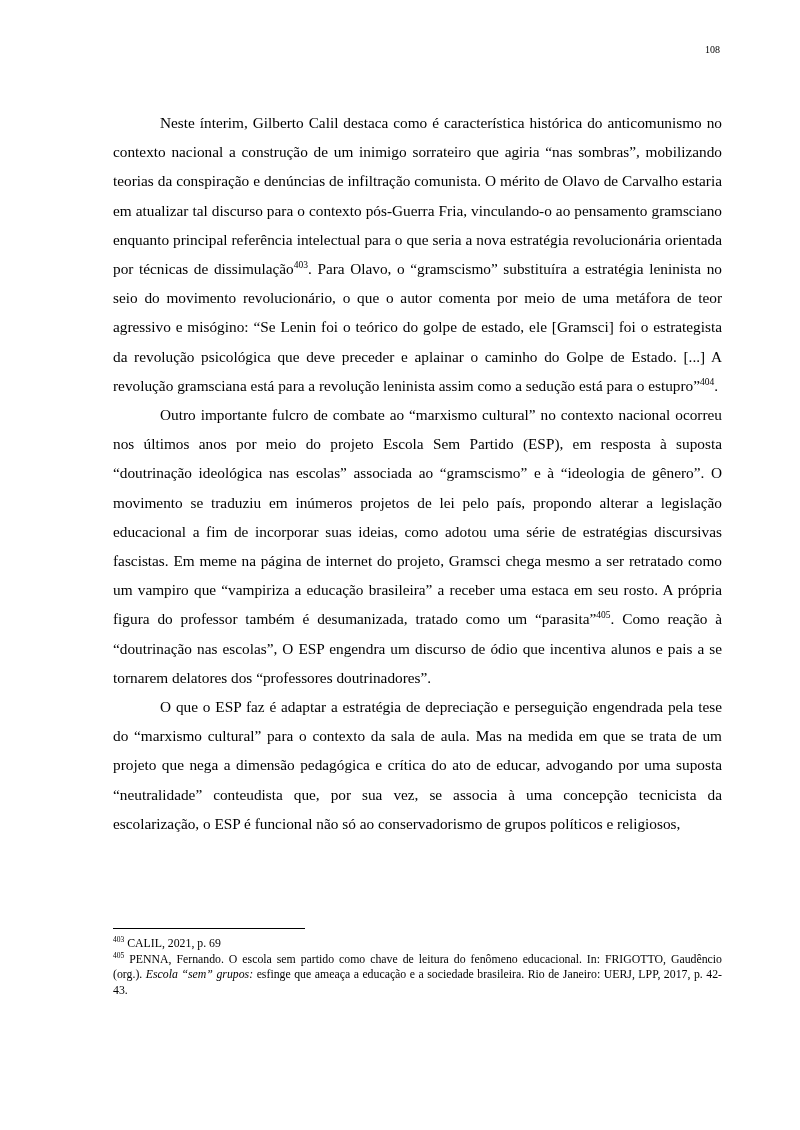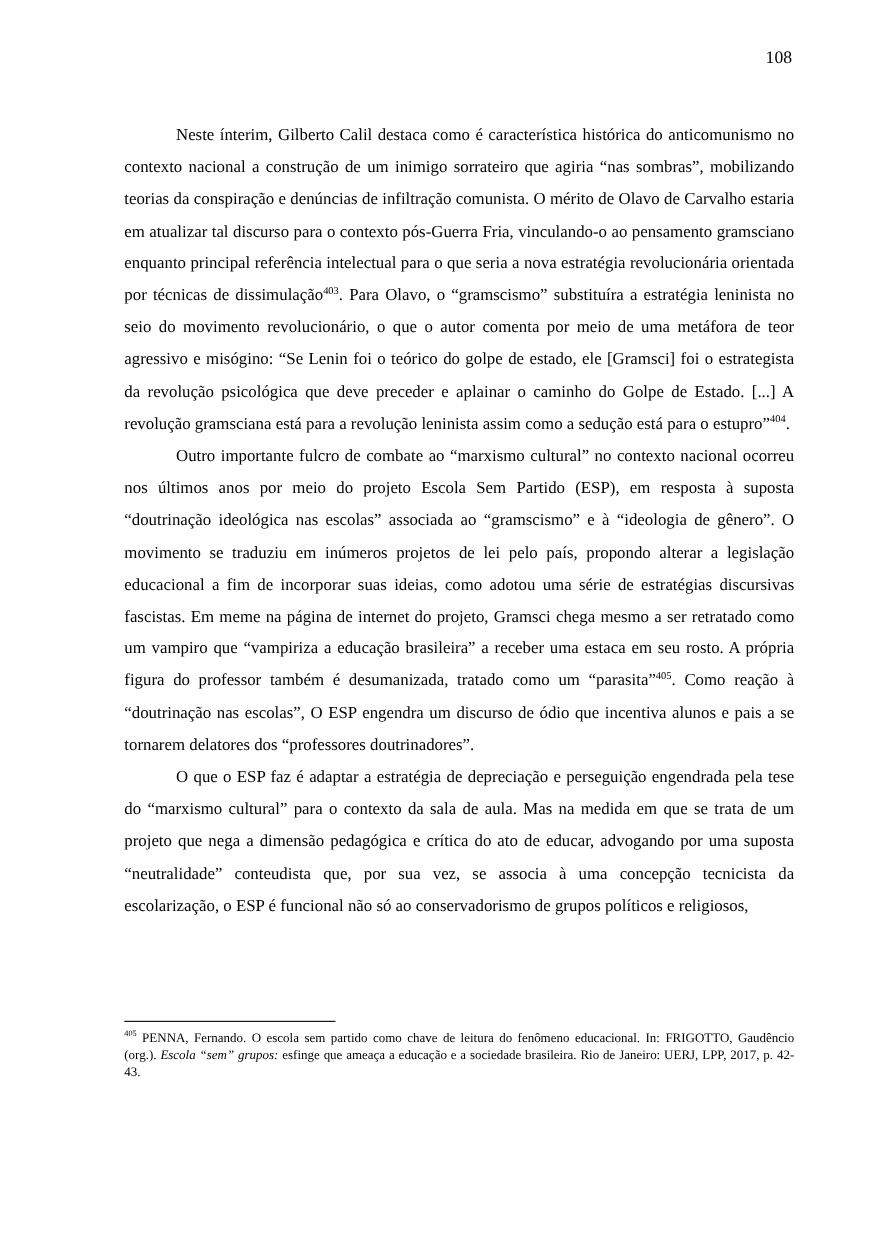--- a/index.html
+++ b/index.html
@@ -13,21 +13,21 @@
     height: 1130px;
     background: #ffffff;
     color: #000000;
     font-family: "Liberation Serif", "DejaVu Serif", serif;
     overflow: hidden;
   }
   .page-number {
     position: absolute;
     top: 44px;
     right: 80px;
-    font-size: 16px;
+    font-size: 10px;
     color: #000;
   }
   .body-text {
     position: absolute;
     top: 108px;
     left: 113px;
     width: 609px;
     font-size: 15.3px;
     line-height: 29.2px;
     text-align: justify;
@@ -90,19 +90,20 @@
 
     <p class="para indent"><span>O que o ESP faz é adaptar a estratégia de depreciação e perseguição engendrada pela tese do “marxismo cultural” para o contexto da sala de aula. Mas na medida em que se trata de um projeto que nega a dimensão pedagógica e crítica do ato de educar, advogando por uma suposta “neutralidade” conteudista que, por sua vez, se associa à uma concepção tecnicista da escolarização, o ESP é funcional não só ao conservadorismo de grupos políticos e religiosos,</span></p>
 
   </div>
 
   <div class="footnotes">
 
     <div class="fn-rule"></div>
 
 
+    <p class="footnote"><sup>403</sup><span> CALIL, 2021, p. 69</span></p>
 
 
     <p class="footnote"><sup>405</sup><span> PENNA, Fernando. O escola sem partido como chave de leitura do fenômeno educacional. In: FRIGOTTO, Gaudêncio (org.). </span><span class="italic">Escola “sem” grupos:</span><span> esfinge que ameaça a educação e a sociedade brasileira. Rio de Janeiro: UERJ, LPP, 2017, p. 42-43.</span></p>
 
   </div>
 
 </div>
 
 </body></html>

